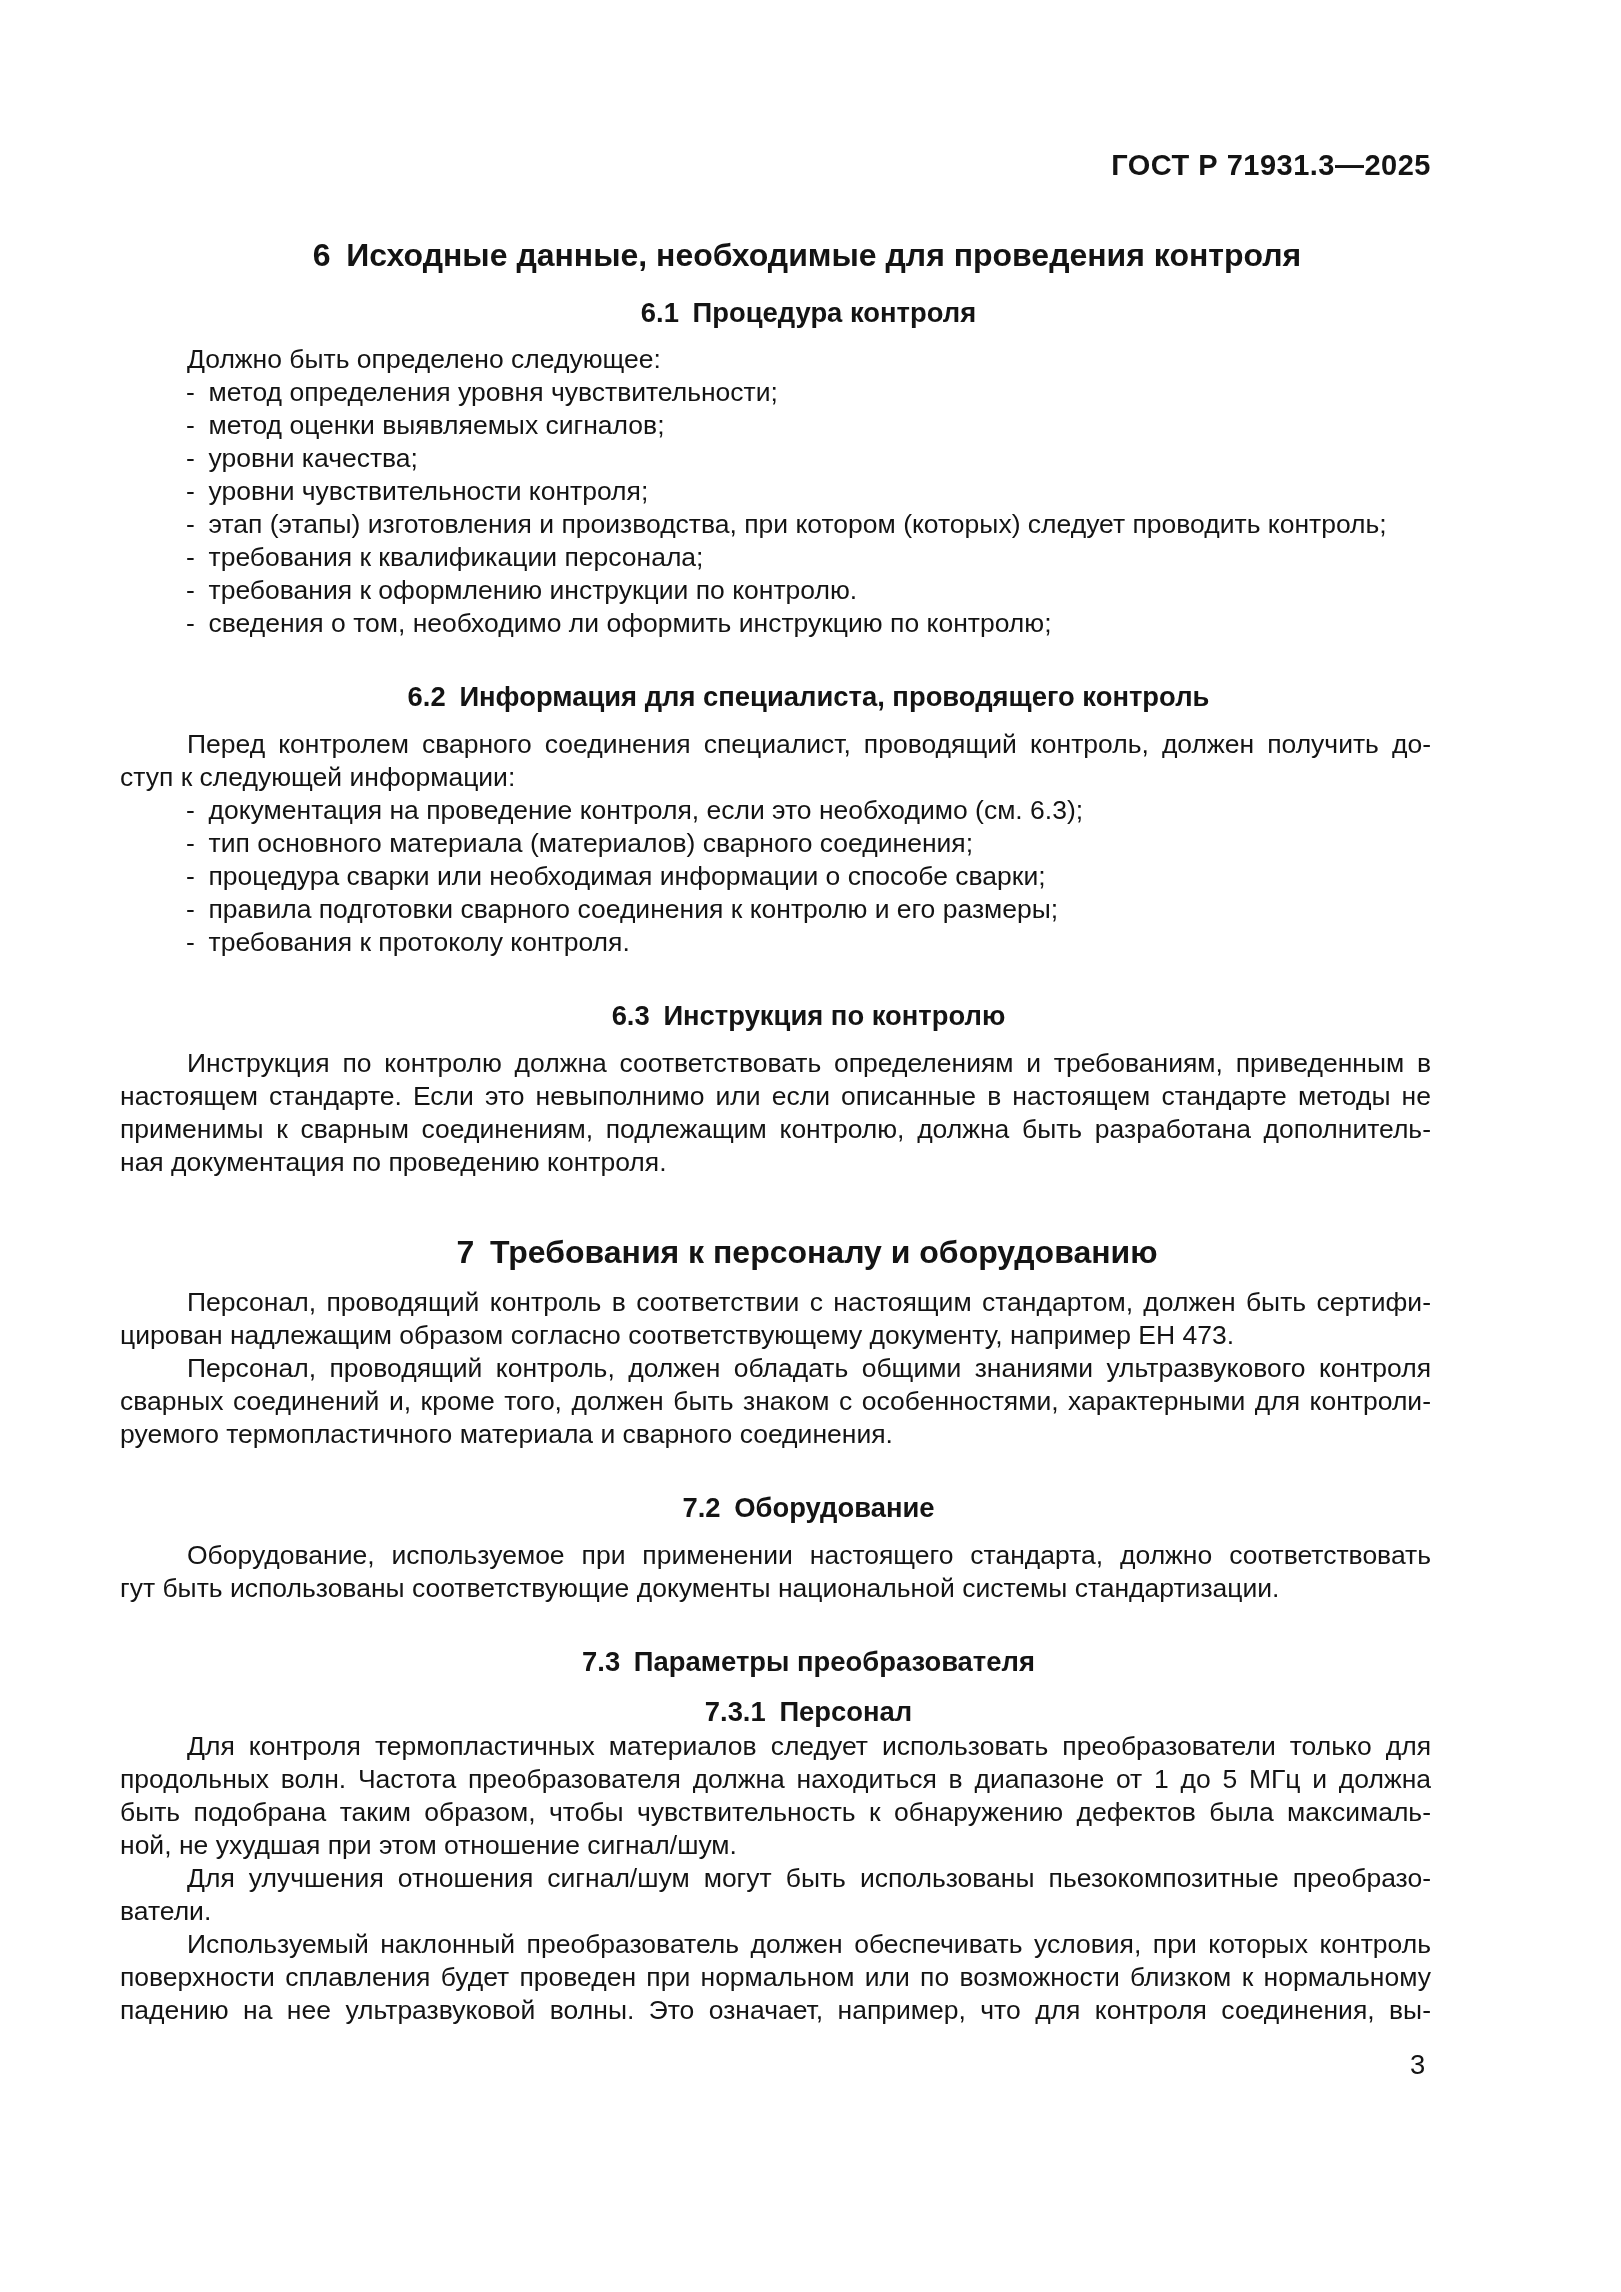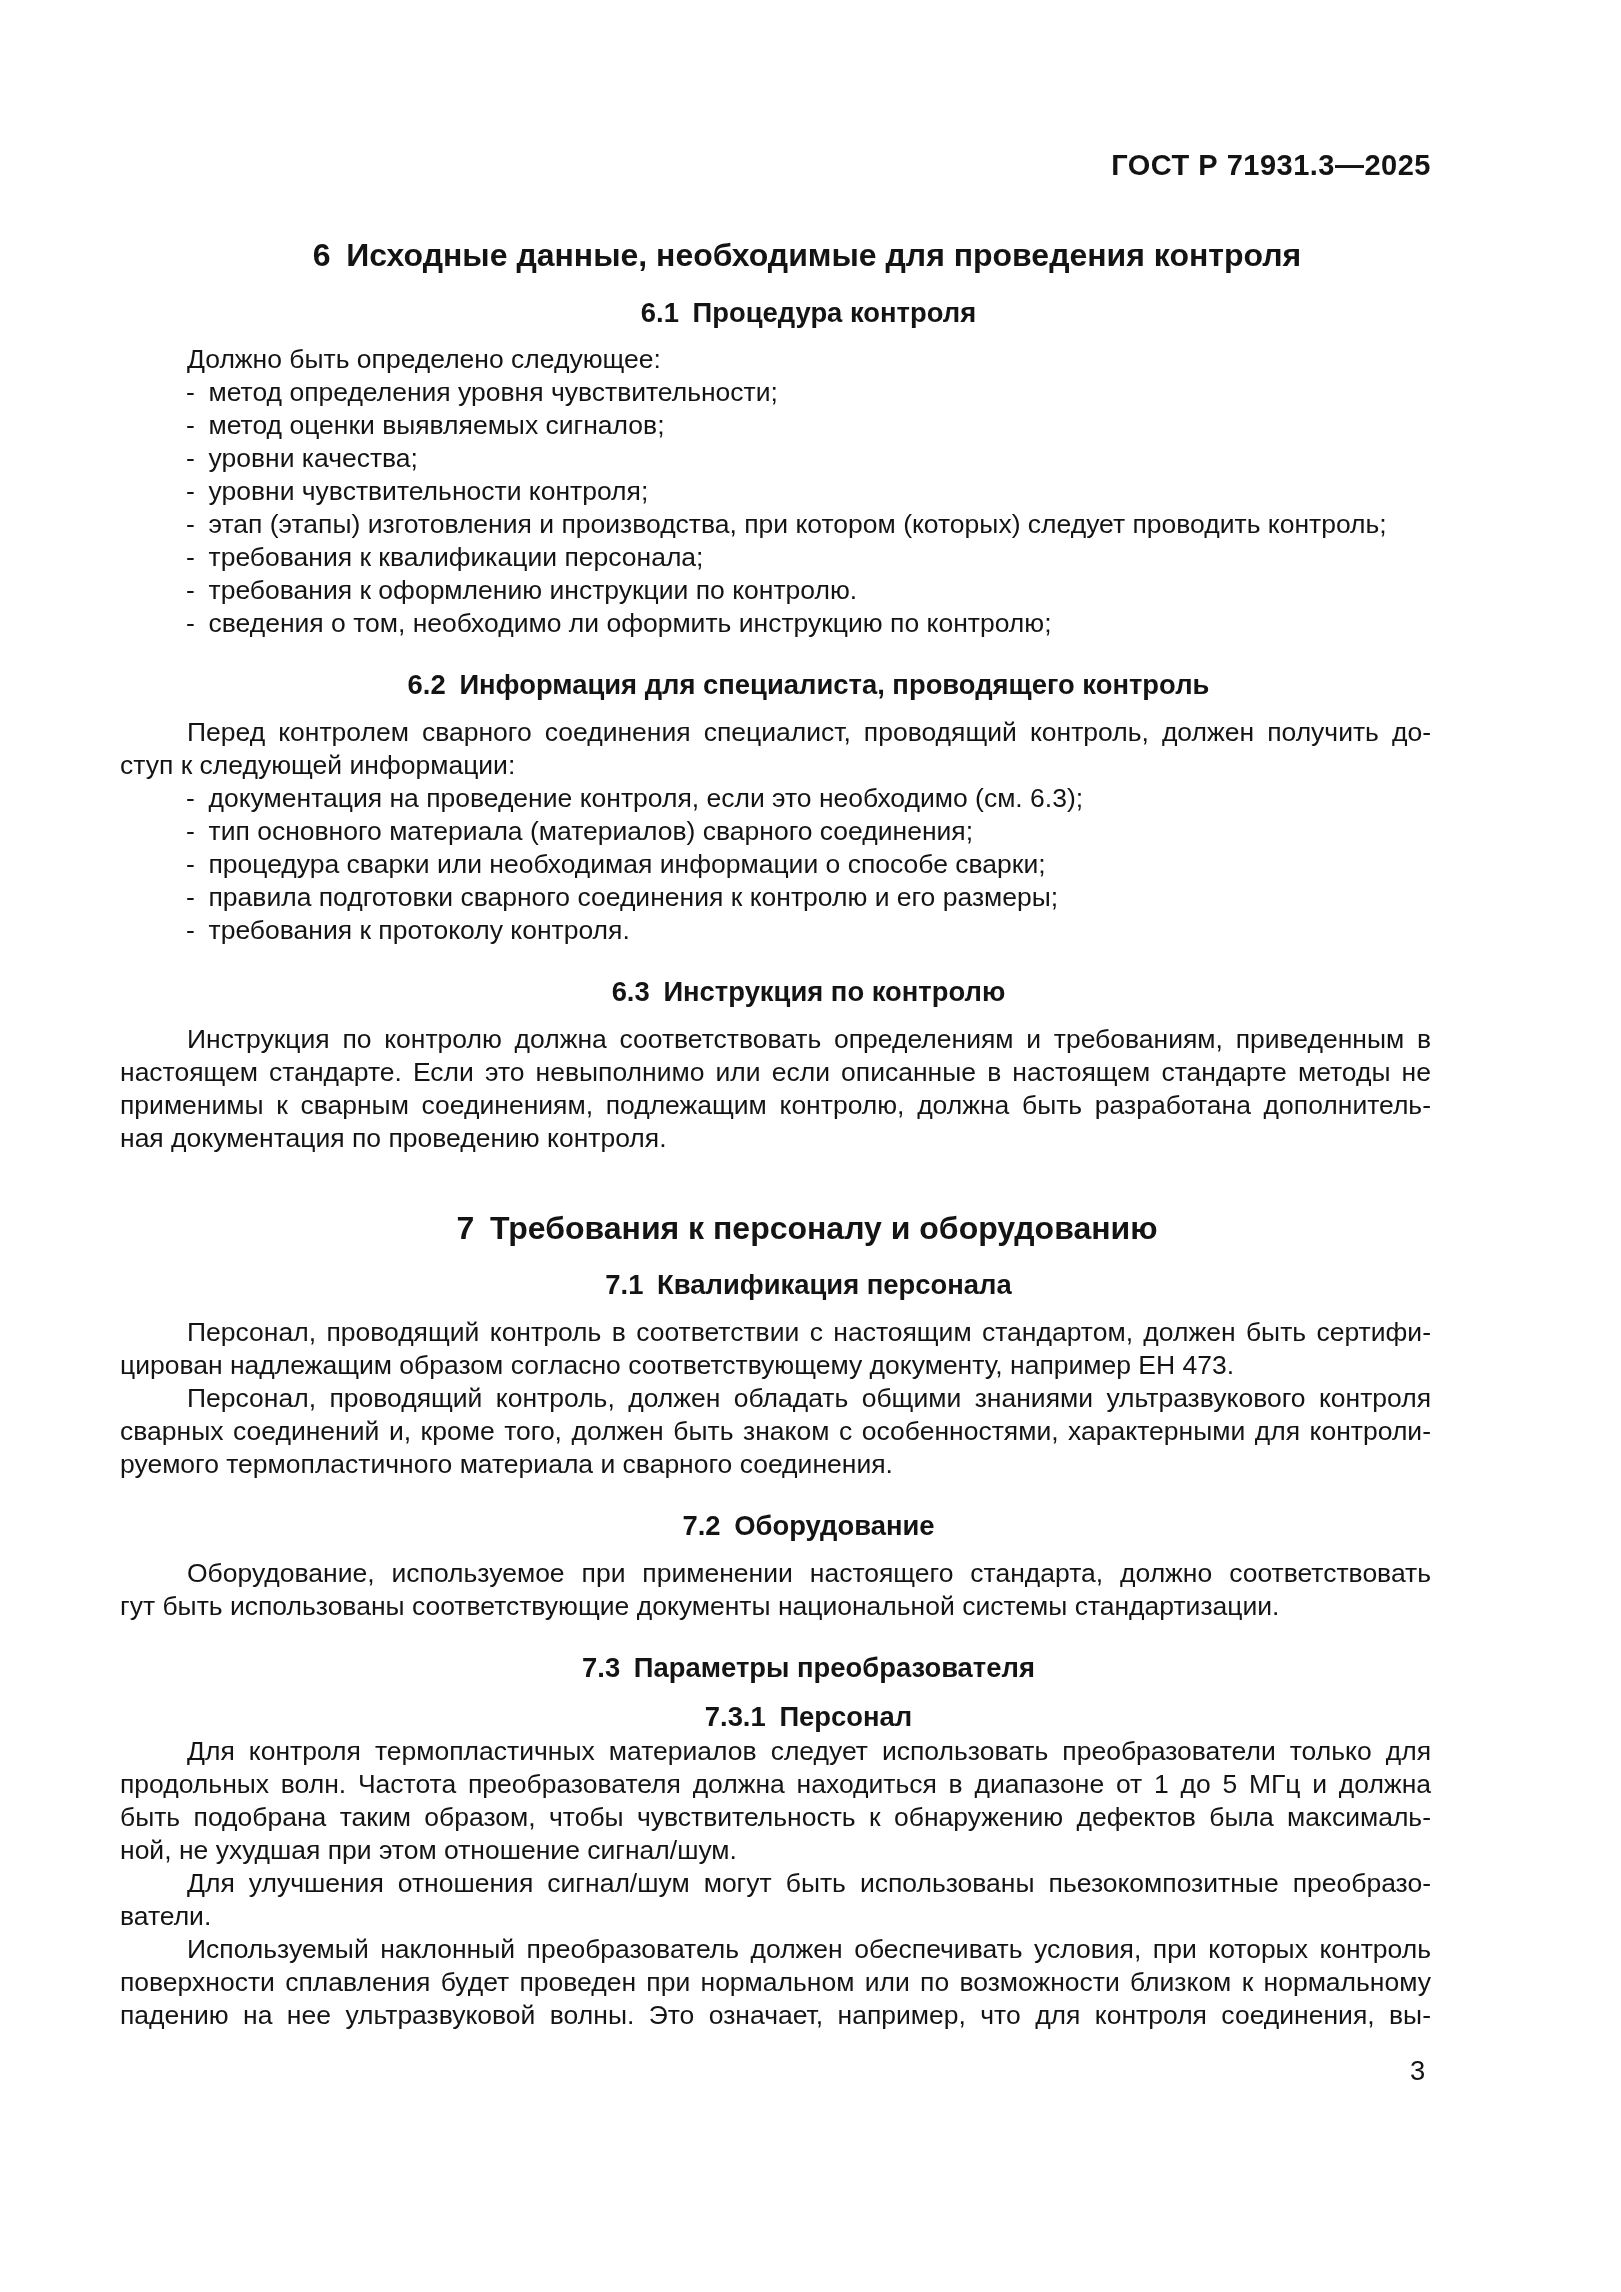--- a/index.html
+++ b/index.html
@@ -31,21 +31,21 @@
   .heading { font-weight: bold; text-align: center; }
   .h1 {
     font-size: 32px;
     line-height: 39px;
     margin-top: 54px;
     padding-left: 63px;
   }
   .h2 {
     font-size: 27.4px;
     line-height: 33px;
-    margin-top: 28px;
+    margin-top: 40px;
     padding-left: 66px;
   }
   .h1 + .h2 { margin-top: 20.6px; }
   .h3 {
     font-size: 27.4px;
     line-height: 33px;
     margin-top: 11.8px;
     margin-bottom: 2px;
     padding-left: 66px;
   }
@@ -118,21 +118,20 @@
         <div class="li"><span class="dash">-</span><span class="txt">требования к протоколу контроля.</span></div>
       </div>
       <div class="heading h2"><span class="hnum">6.3</span><span class="htitle">Инструкция по контролю</span></div>
       <div class="para">
         <div class="line j indent">Инструкция по контролю должна соответствовать определениям и требованиям, приведенным в</div>
         <div class="line j">настоящем стандарте. Если это невыполнимо или если описанные в настоящем стандарте методы не</div>
         <div class="line j">применимы к сварным соединениям, подлежащим контролю, должна быть разработана дополнитель-</div>
         <div class="line">ная документация по проведению контроля.</div>
       </div>
       <div class="heading h1"><span class="hnum">7</span><span class="htitle">Требования к персоналу и оборудованию</span></div>
-      <div class="heading h2"><span class="hnum">7.1</span><span class="htitle">Квалификация персонала</span></div>
       <div class="para">
         <div class="line j indent">Персонал, проводящий контроль в соответствии с настоящим стандартом, должен быть сертифи-</div>
         <div class="line">цирован надлежащим образом согласно соответствующему документу, например ЕН 473.</div>
       </div>
       <div class="para">
         <div class="line j indent">Персонал, проводящий контроль, должен обладать общими знаниями ультразвукового контроля</div>
         <div class="line j">сварных соединений и, кроме того, должен быть знаком с особенностями, характерными для контроли-</div>
         <div class="line">руемого термопластичного материала и сварного соединения.</div>
       </div>
       <div class="heading h2"><span class="hnum">7.2</span><span class="htitle">Оборудование</span></div>

